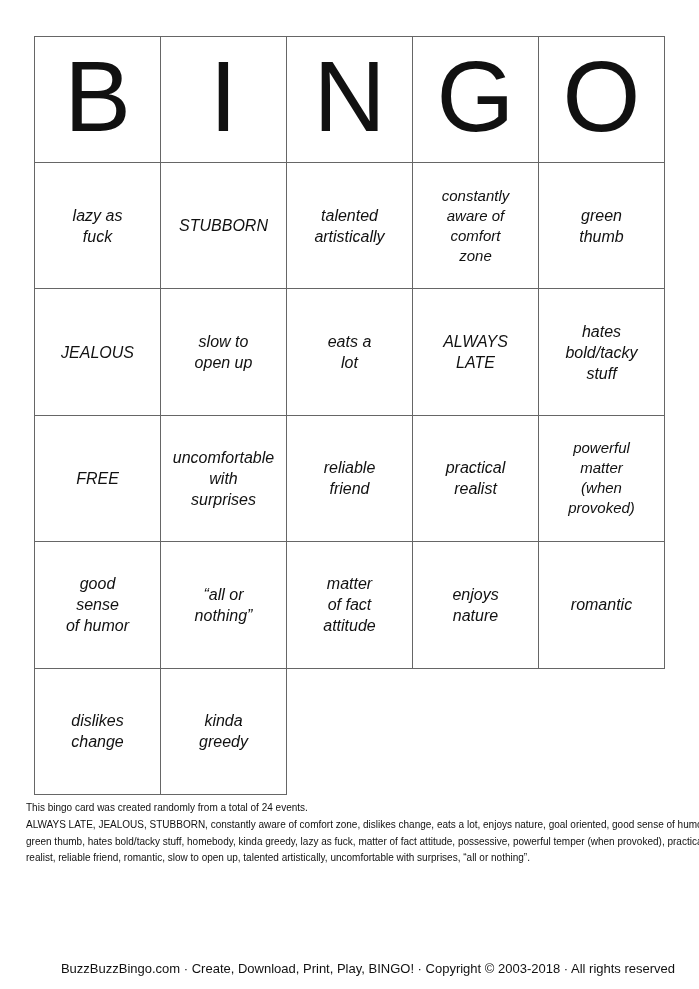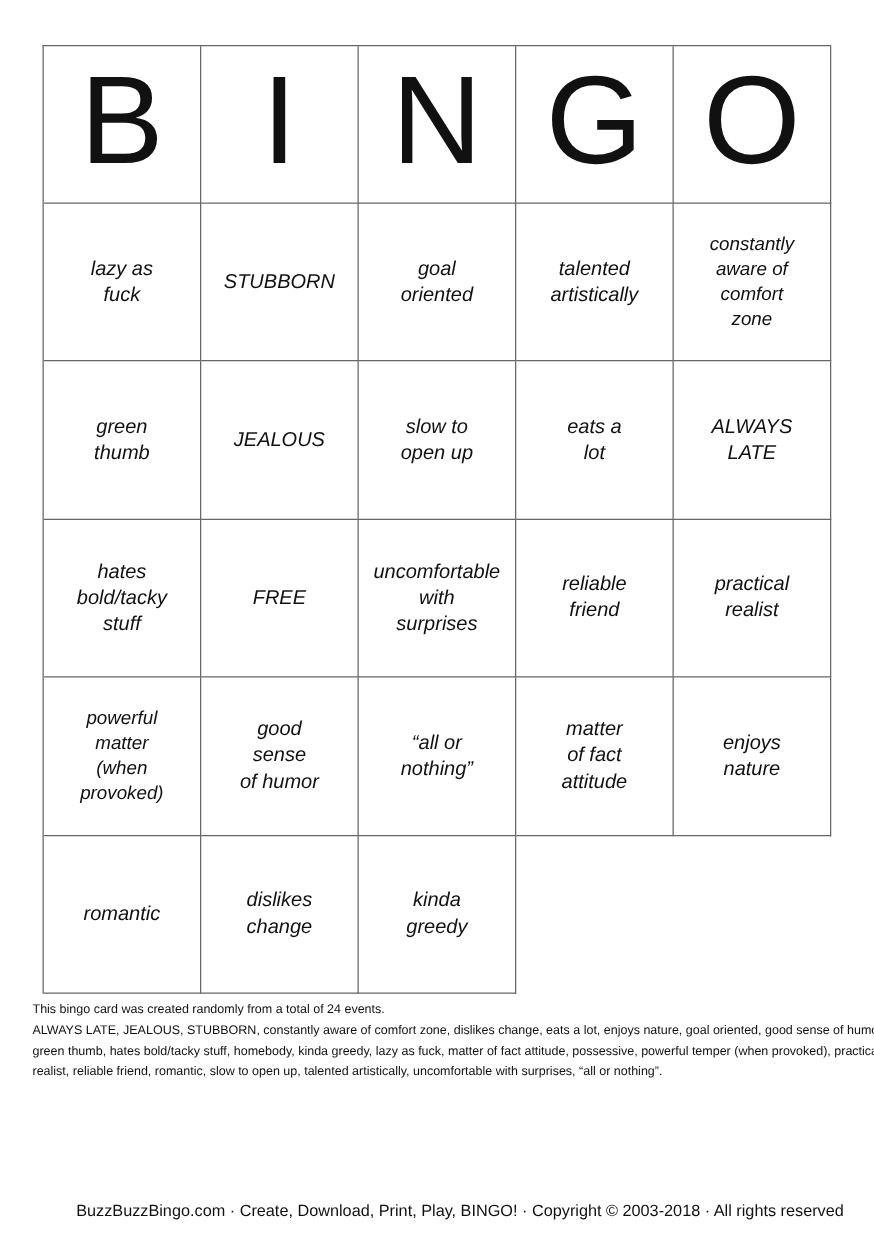--- a/index.html
+++ b/index.html
@@ -84,24 +84,20 @@
     <div class="cell head">I</div>
     <div class="cell head">N</div>
     <div class="cell head">G</div>
     <div class="cell head">O</div>
     <div class="cell body">
       <span class="cell-text">lazy as
 fuck</span>
     </div>
     <div class="cell body">
       <span class="cell-text">STUBBORN</span>
-    </div>
-    <div class="cell body">
-      <span class="cell-text">goal
-oriented</span>
     </div>
     <div class="cell body">
       <span class="cell-text">talented
 artistically</span>
     </div>
     <div class="cell body small">
       <span class="cell-text">constantly
 aware of
 comfort
 zone</span>

